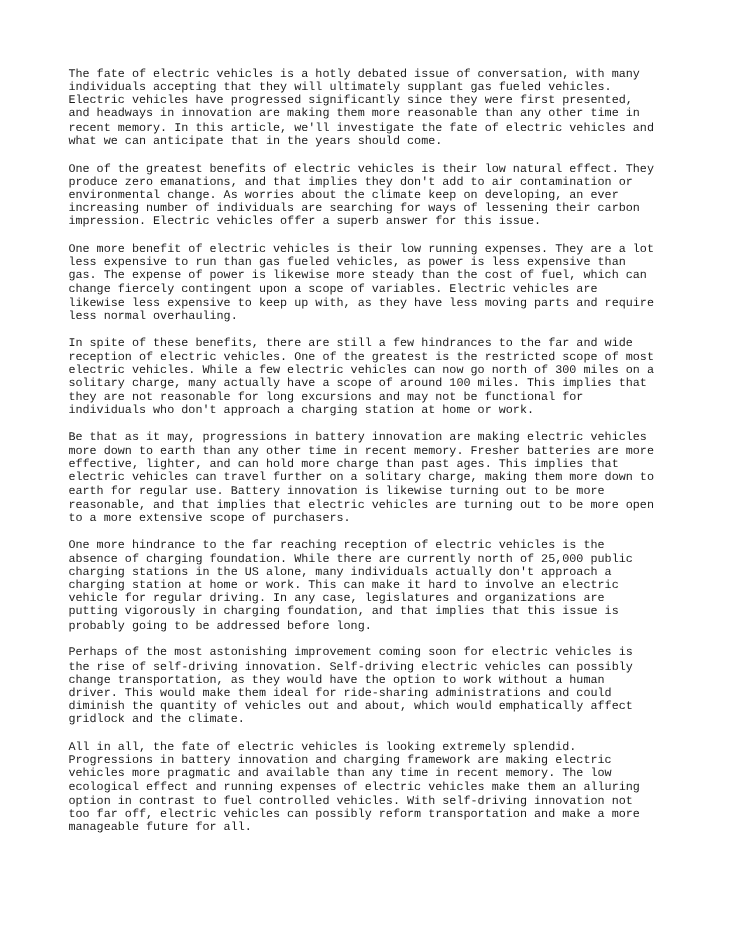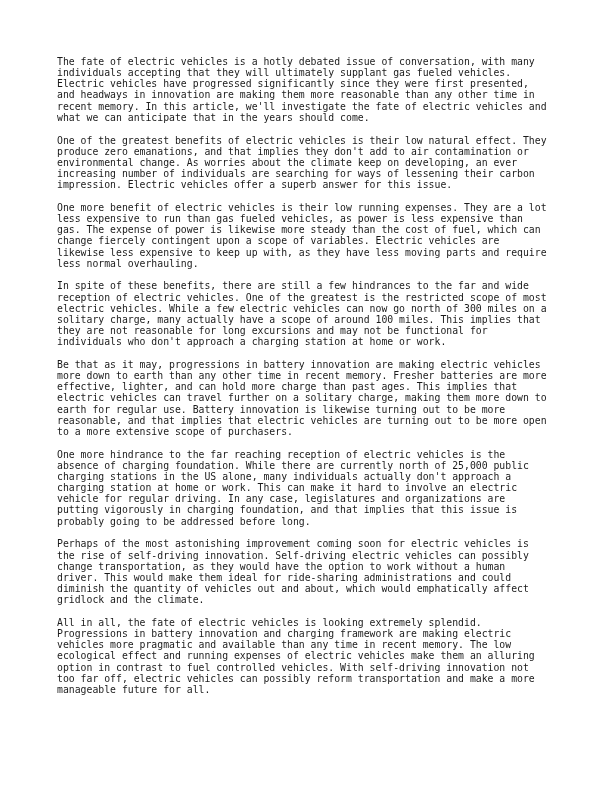--- a/index.html
+++ b/index.html
@@ -10,20 +10,21 @@
     top: 56px;
     width: 520px;
     font-family: "DejaVu Sans Mono", monospace;
     font-size: 9.8px;
     line-height: 11.15px;
     color: #1a1a1a;
   }
   .para {
     margin: 0 0 11.6px 0;
     white-space: pre;
+    font-family: Liberation Mono, monospace;
   }
 </style>
 </head>
 <body>
 
 <div class="page" id="doc">
     <div class="para"><div class="line">The fate of electric vehicles is a hotly debated issue of conversation, with many</div><div class="line">individuals accepting that they will ultimately supplant gas fueled vehicles.</div><div class="line">Electric vehicles have progressed significantly since they were first presented,</div><div class="line">and headways in innovation are making them more reasonable than any other time in</div><div class="line">recent memory. In this article, we'll investigate the fate of electric vehicles and</div><div class="line">what we can anticipate that in the years should come.</div></div>
     <div class="para"><div class="line">One of the greatest benefits of electric vehicles is their low natural effect. They</div><div class="line">produce zero emanations, and that implies they don't add to air contamination or</div><div class="line">environmental change. As worries about the climate keep on developing, an ever</div><div class="line">increasing number of individuals are searching for ways of lessening their carbon</div><div class="line">impression. Electric vehicles offer a superb answer for this issue.</div></div>
     <div class="para"><div class="line">One more benefit of electric vehicles is their low running expenses. They are a lot</div><div class="line">less expensive to run than gas fueled vehicles, as power is less expensive than</div><div class="line">gas. The expense of power is likewise more steady than the cost of fuel, which can</div><div class="line">change fiercely contingent upon a scope of variables. Electric vehicles are</div><div class="line">likewise less expensive to keep up with, as they have less moving parts and require</div><div class="line">less normal overhauling.</div></div>
     <div class="para"><div class="line">In spite of these benefits, there are still a few hindrances to the far and wide</div><div class="line">reception of electric vehicles. One of the greatest is the restricted scope of most</div><div class="line">electric vehicles. While a few electric vehicles can now go north of 300 miles on a</div><div class="line">solitary charge, many actually have a scope of around 100 miles. This implies that</div><div class="line">they are not reasonable for long excursions and may not be functional for</div><div class="line">individuals who don't approach a charging station at home or work.</div></div>

